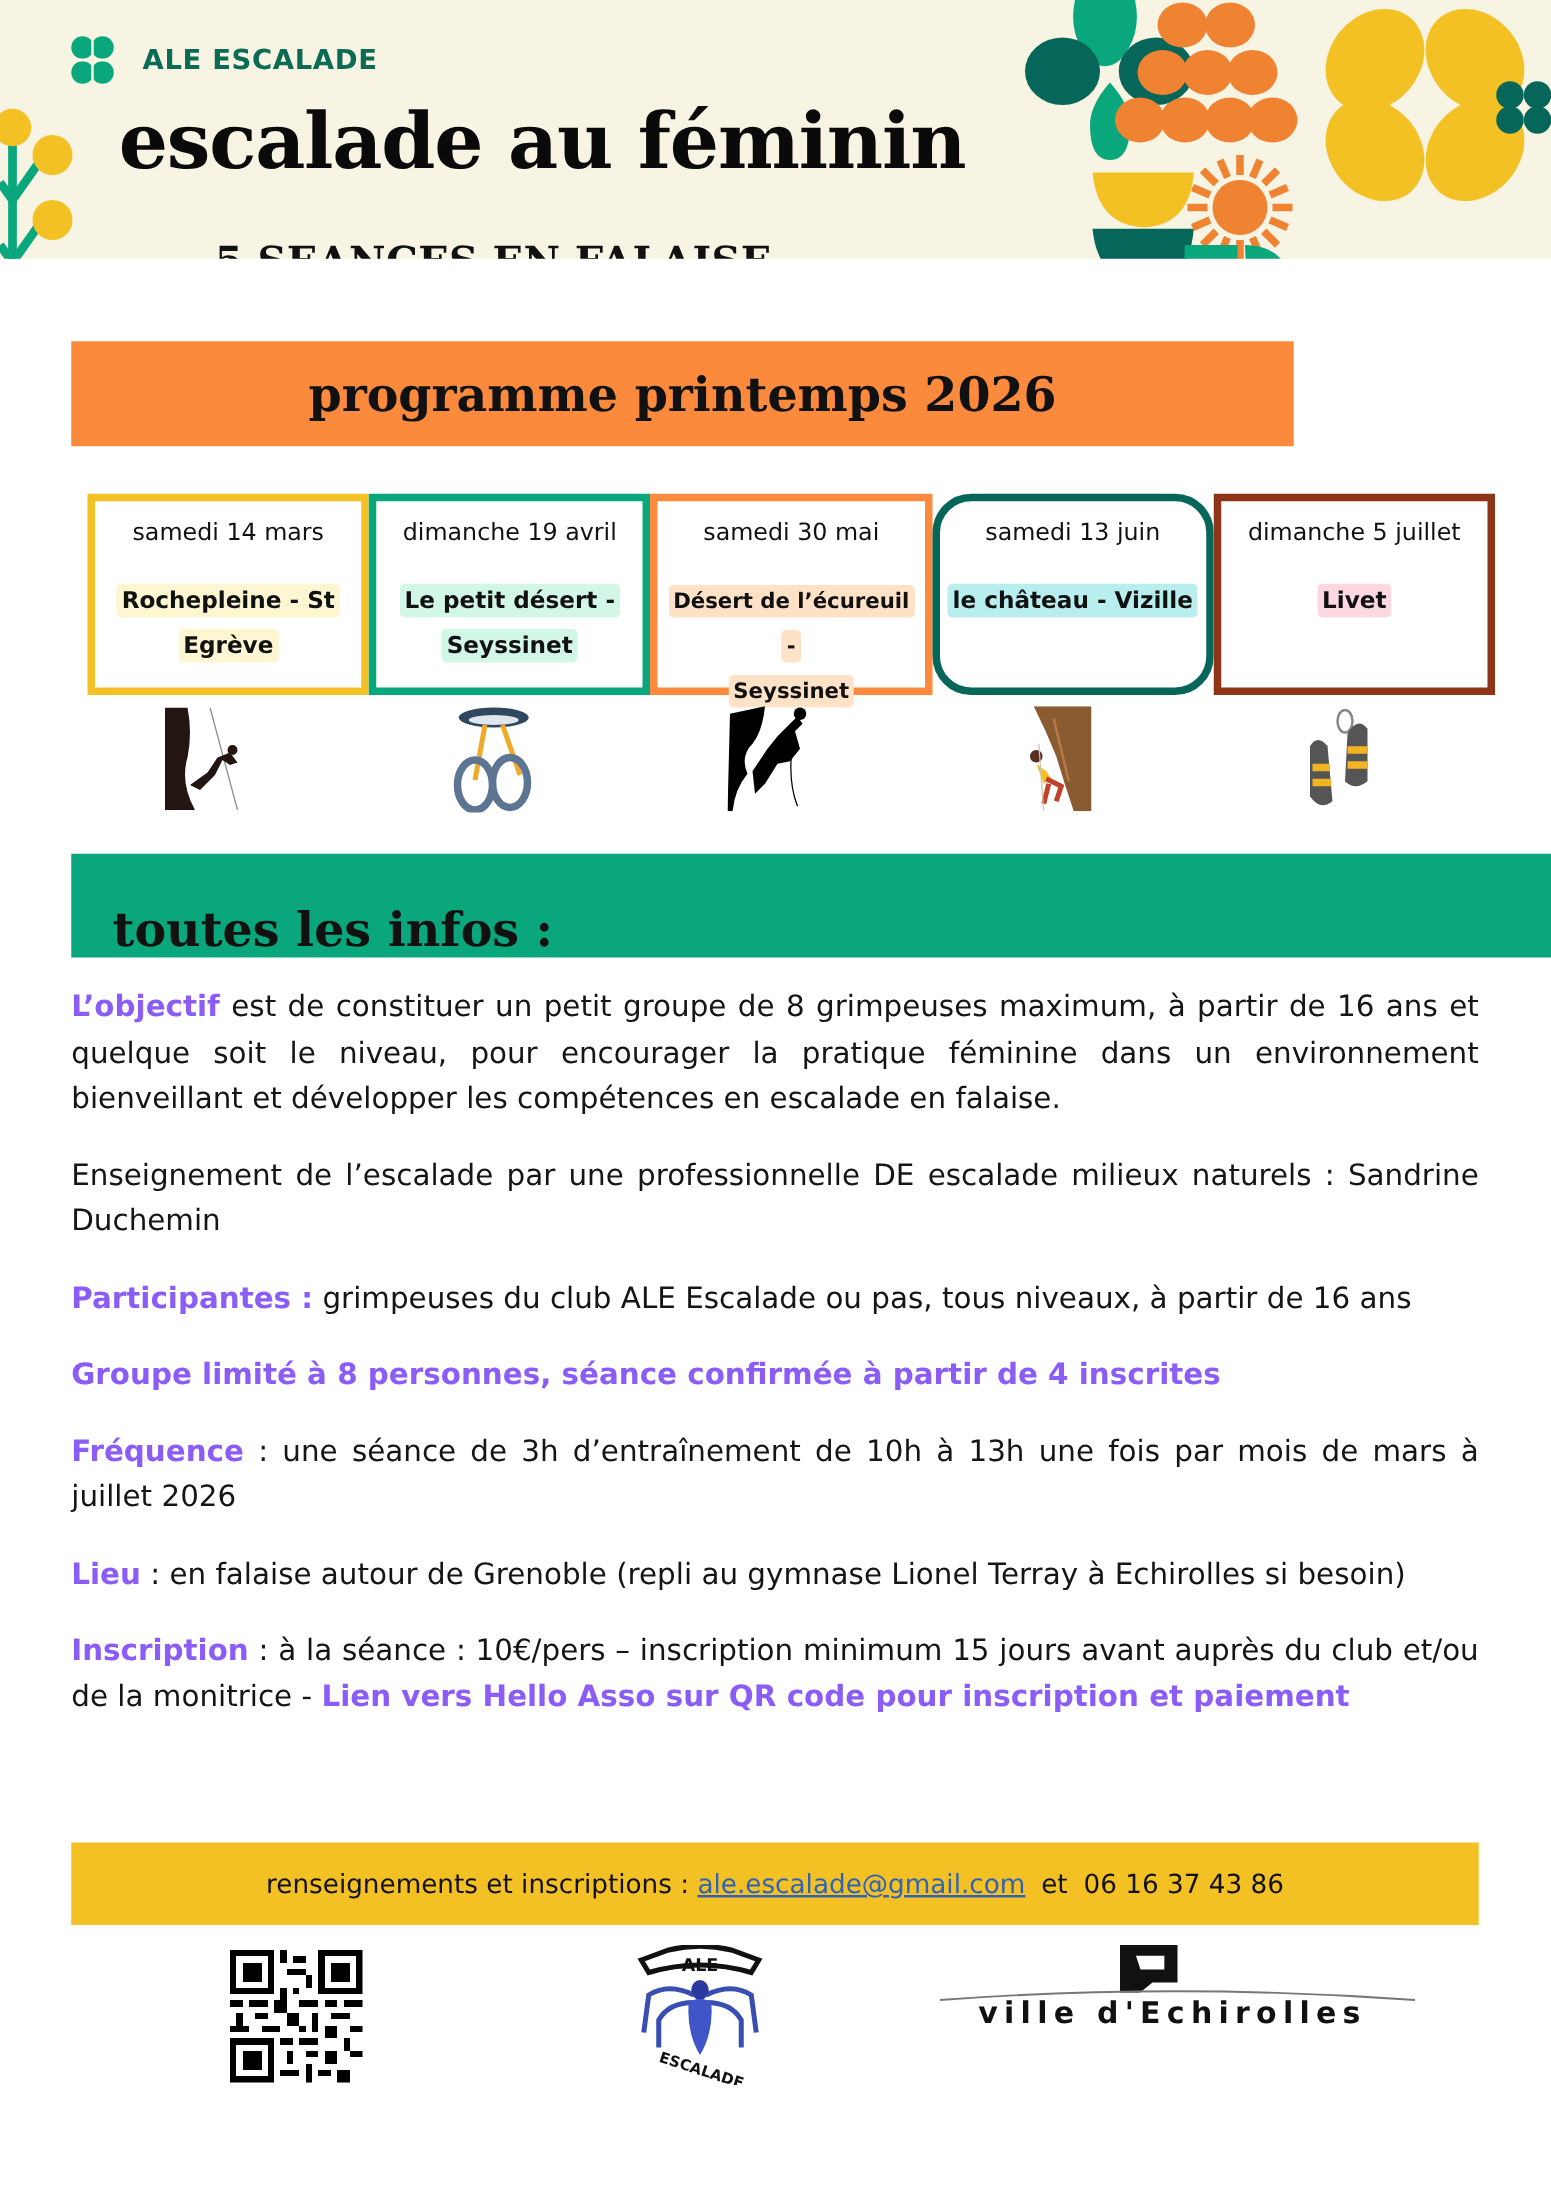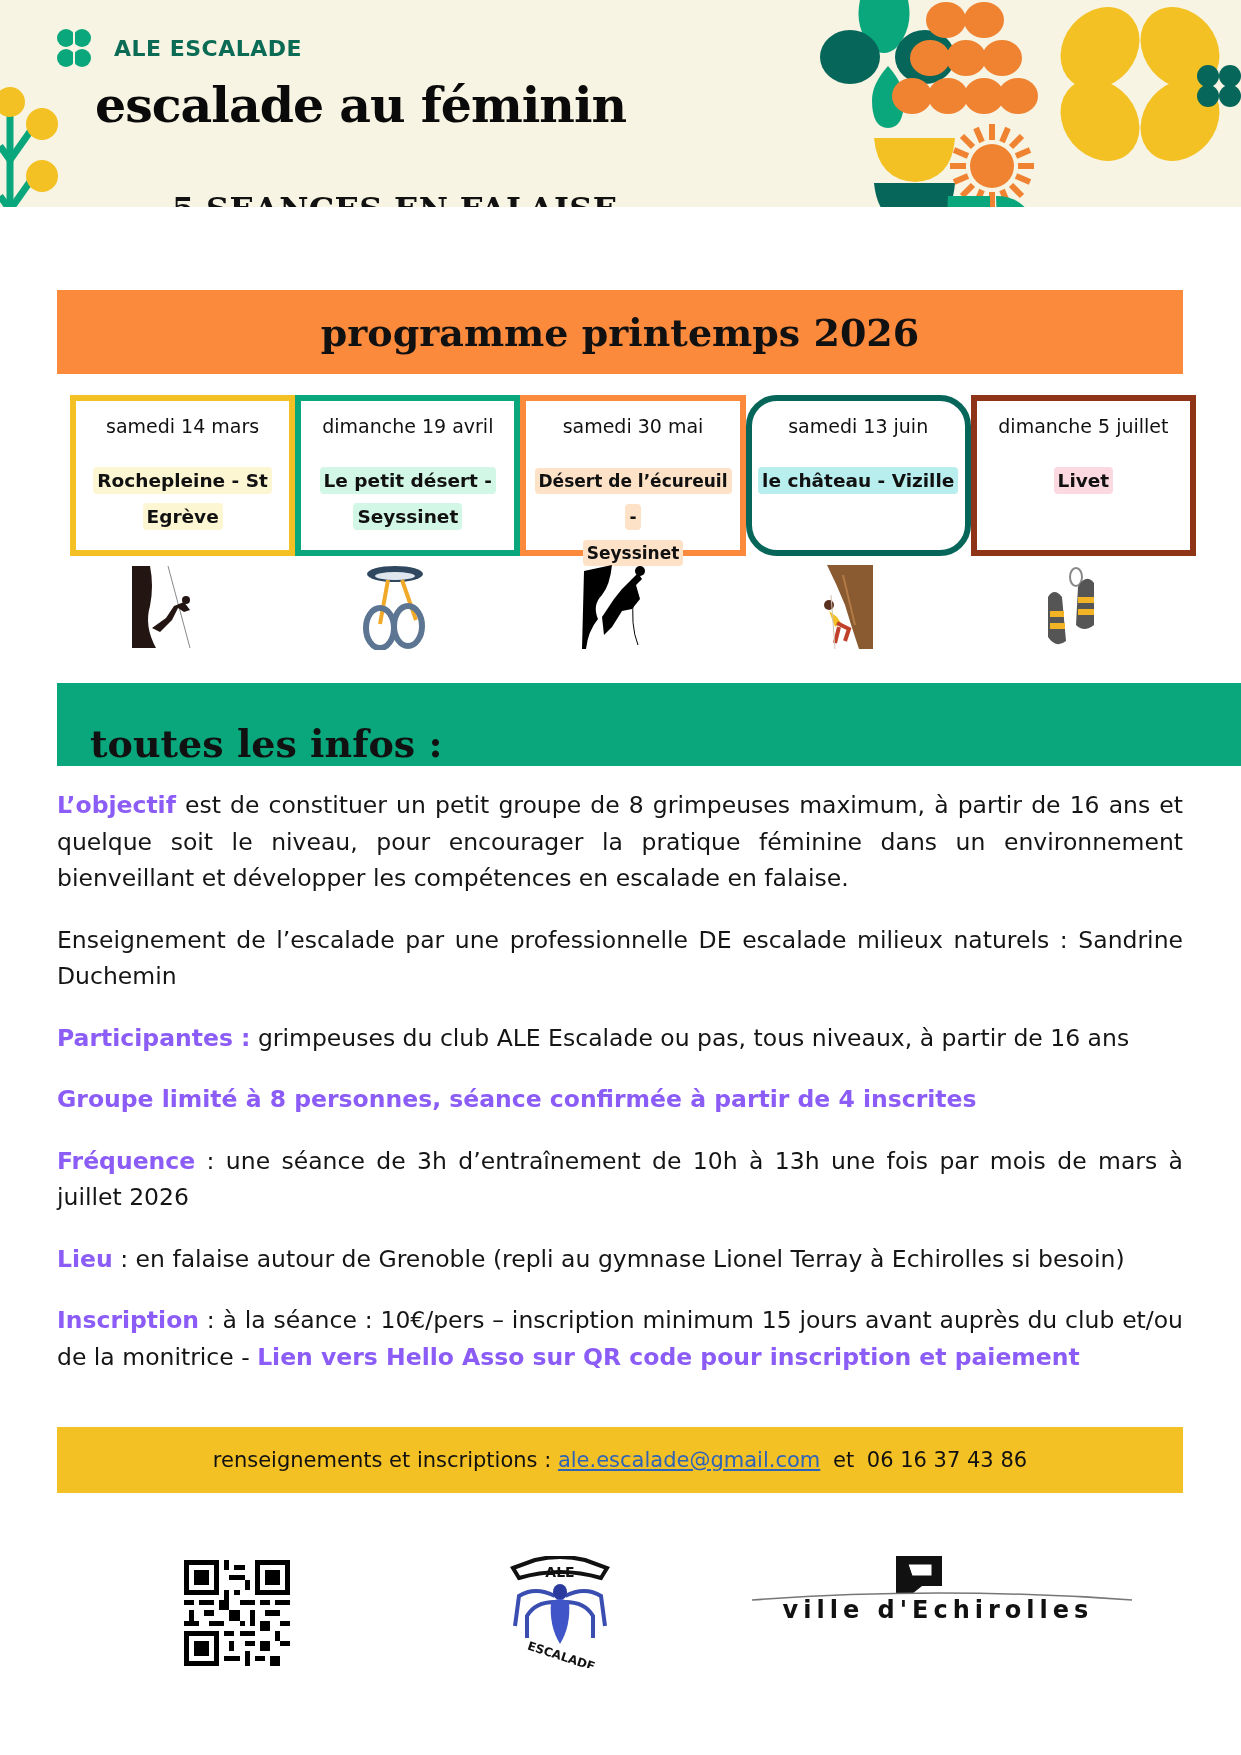--- a/index.html
+++ b/index.html
@@ -3,26 +3,26 @@
 <meta charset="utf-8">
 <style>
   * { box-sizing: border-box; margin: 0; padding: 0; }
   html, body { width: 1241px; height: 1755px; background: #ffffff; overflow: hidden; }
   body { position: relative; font-family: "DejaVu Sans", sans-serif; color: #111; }
 
   
   .header { position: absolute; left: 0; top: 0; width: 1241px; height: 207px; background: #f7f4e3; overflow: hidden; }
   .brand { position: absolute; left: 56px; top: 28px; display: flex; align-items: center; gap: 22px; }
   .brand-name { font-family: "DejaVu Sans", sans-serif; font-weight: bold; font-size: 22px; color: #0b6b55; letter-spacing: 0.5px; }
-  .title { position: absolute; left: 95px; top: 76px; font-family: "DejaVu Serif", serif; font-weight: bold; font-size: 49px; letter-spacing: -1px; color: #0a0a0a; }
+  .title { position: absolute; left: 95px; top: 76px; font-family: "DejaVu Serif", serif; font-weight: bold; font-size: 62px; letter-spacing: -1px; color: #0a0a0a; }
   .subtitle { position: absolute; left: 172px; top: 190px; font-family: "DejaVu Serif", serif; font-weight: bold; font-size: 32px; color: #111; letter-spacing: 0.3px; }
   .deco { position: absolute; }
 
   
-  .prog-banner { position: absolute; left: 57px; top: 290px; width: 1126px; height: 84px; background: #fb8a3d; display: flex; align-items: center; justify-content: center; }
+  .prog-banner { position: absolute; left: 57px; top: 273px; width: 978px; height: 84px; background: #fb8a3d; display: flex; align-items: center; justify-content: center; }
   .prog-banner span { font-family: "DejaVu Serif", serif; font-weight: bold; font-size: 38px; color: #111; }
 
   
   .sessions { position: absolute; left: 57px; top: 395px; width: 1126px; height: 161px; display: flex; margin-left: 13px; }
   .session { flex: 1; height: 161px; border: 6px solid; background: #fff; text-align: center; padding-top: 14px; }
   .session .date { font-size: 19px; color: #111; white-space: nowrap; }
   .session .place { margin-top: 26px; font-size: 18.5px; font-weight: bold; line-height: 36px; padding: 0 10px; }
   .session .place span { border-radius: 4px; padding: 3px 4px; -webkit-box-decoration-break: clone; box-decoration-break: clone; }
 
   
@@ -33,21 +33,21 @@
   .infos-banner { position: absolute; left: 57px; top: 683px; width: 1220px; height: 83px; background: #0aa67c; display: flex; align-items: flex-end; padding-left: 33px; }
   .infos-banner span { font-family: "DejaVu Serif", serif; font-weight: bold; font-size: 38px; color: #111; }
 
   
   .body-text { position: absolute; left: 57px; top: 787px; width: 1126px; font-size: 23.5px; line-height: 36.5px; color: #151515; }
   .body-text p { text-align: justify; margin-bottom: 25px; }
   .body-text p.left { text-align: left; }
   .body-text b { font-weight: bold; color: #8b5cf6; }
 
   
-  .contact { position: absolute; left: 57px; top: 1427px; width: 1126px; height: 66px; background: #f4c124; display: flex; align-items: center; justify-content: center; font-size: 21px; color: #111; gap: 0; }
+  .contact { position: absolute; left: 57px; top: 1474px; width: 1126px; height: 66px; background: #f4c124; display: flex; align-items: center; justify-content: center; font-size: 21px; color: #111; gap: 0; }
   .contact a { color: #2e63b8; text-decoration: underline; }
 
   
   .logo { position: absolute; }
 </style>
 </head>
 <body>
 
 <div class="header">
 

